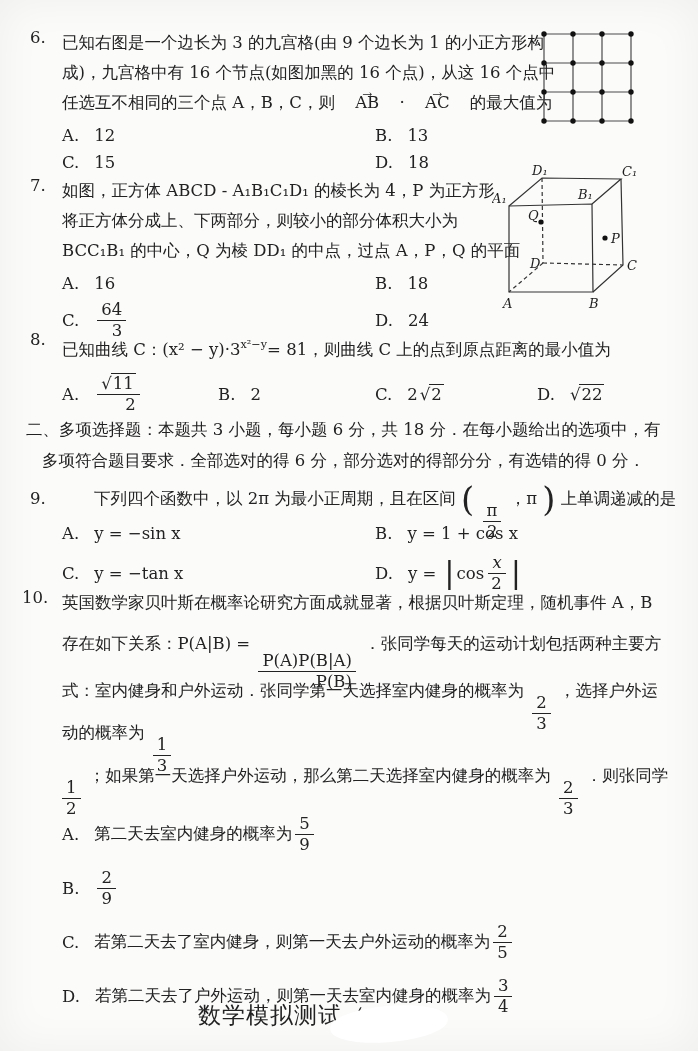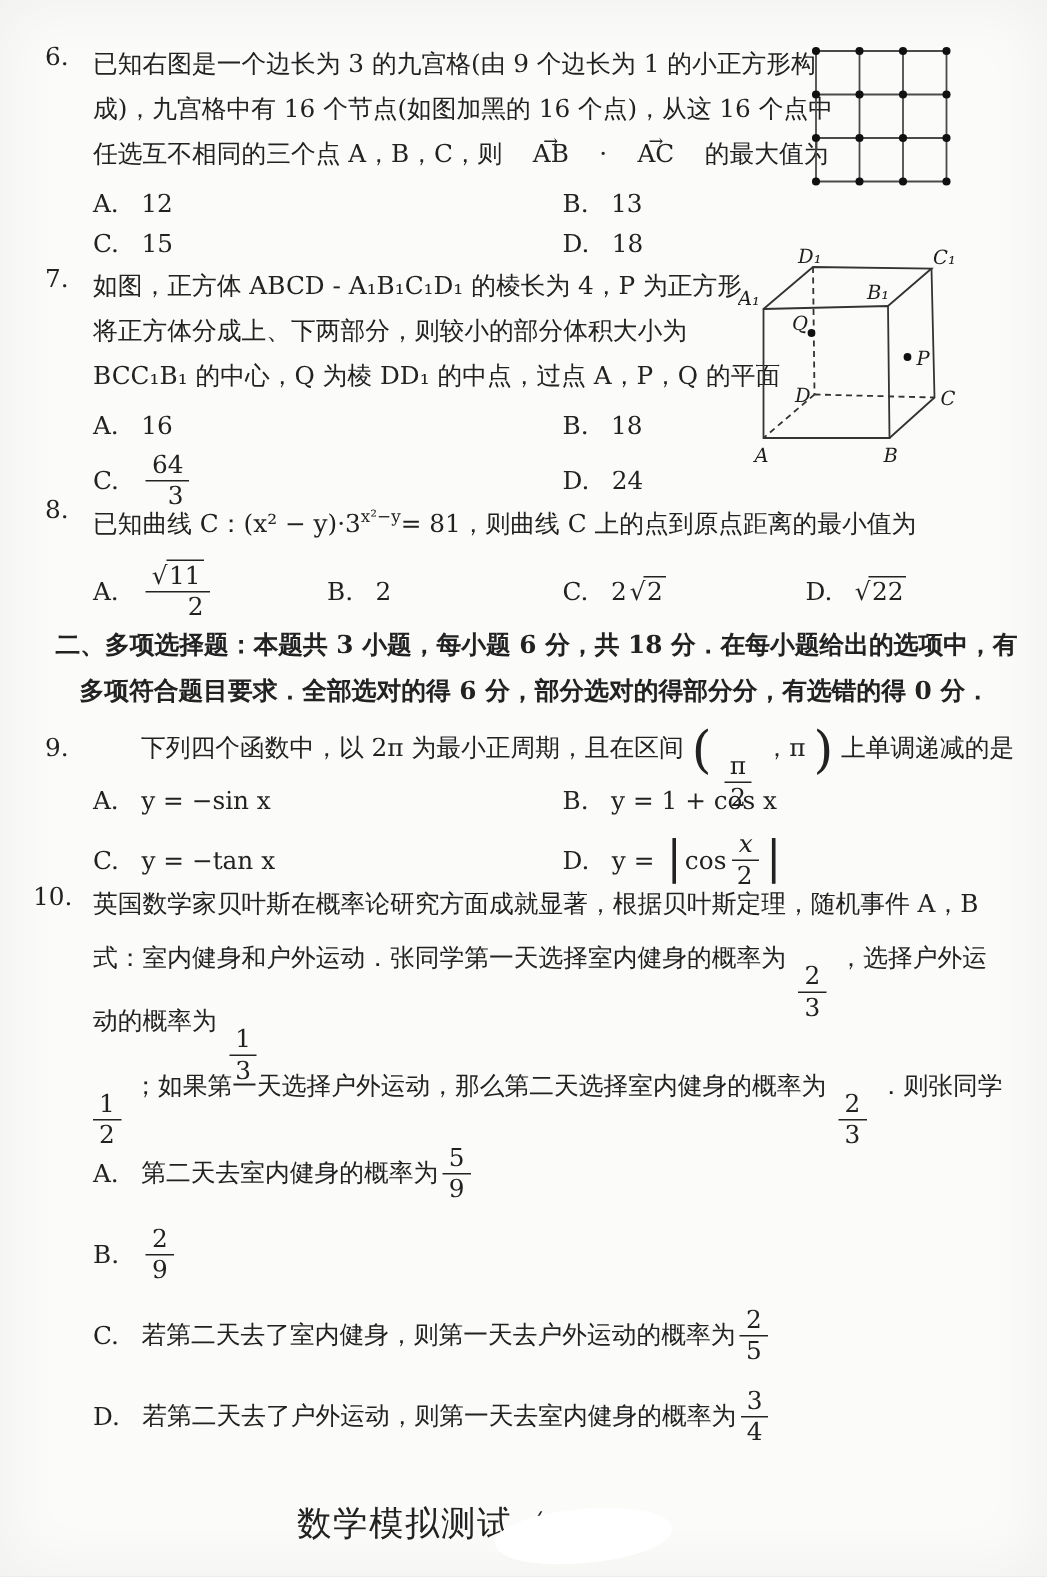--- a/index.html
+++ b/index.html
@@ -31,21 +31,21 @@
   
   .vec{position:relative;display:inline-block;margin:0 15px;}
   .vec::after{content:"→";position:absolute;left:50%;transform:translateX(-50%);
               top:-0.78em;font-size:0.72em;font-style:normal;}
   
   .sqrt{white-space:nowrap;}
   .sqrt .radsym{margin-right:-1px;}
   .sqrt .rad{border-top:1.2px solid currentColor;padding:0 2px;}
   .bigparen{font-size:2.05em;font-weight:300;vertical-align:-0.22em;line-height:0;}
   .bigbar{font-size:1.85em;font-weight:200;vertical-align:-0.22em;line-height:0;margin:0 2px;}
-  .sec{position:absolute;left:37px;font-weight:bold;}
+  .sec{position:absolute;left:26px;font-weight:normal;}
   .sec .line{height:31px;line-height:31px;white-space:nowrap;}
   .sec .line2{margin-left:16px;}
   .footer{position:absolute;top:1000px;left:198px;letter-spacing:1px;font-size:23px;}
   .smudge{position:absolute;left:330px;top:1006px;width:118px;height:36px;
           background:#ffffff;border-radius:48%;transform:rotate(-5deg);}
   svg text{font-family:"DejaVu Serif","Liberation Serif",serif;font-style:italic;
            font-size:13px;fill:#1d1d1d;}
   .mspace{margin-right:6px;}
 </style>
 </head>
@@ -262,20 +262,28 @@
         </div>
       </div>
     </div>
   </div>
 
   <div class="q" id="q10" style="top:588px;">
     <div class="qhead">
       <span class="qnum10">10.</span>
       <div class="qbody">
         <div class="qline">英国数学家贝叶斯在概率论研究方面成就显著，根据贝叶斯定理，随机事件 A，B</div>
+        <div class="qline" style="height:52px;line-height:52px;">
+          <span>存在如下关系：P(A|B) =</span>
+          <span class="frac" style="vertical-align:-1.05em;">
+            <span class="fnum">P(A)P(B|A)</span>
+            <span class="fden">P(B)</span>
+          </span>
+          <span>．张同学每天的运动计划包括两种主要方</span>
+        </div>
         <div class="qline" style="height:42px;line-height:42px;">
           <span>式：室内健身和户外运动．张同学第一天选择室内健身的概率为</span>
           <span class="frac">
             <span class="fnum">2</span>
             <span class="fden">3</span>
           </span>
           <span>，选择户外运</span>
         </div>
         <div class="qline" style="height:42px;line-height:42px;">
           <span>动的概率为</span>

